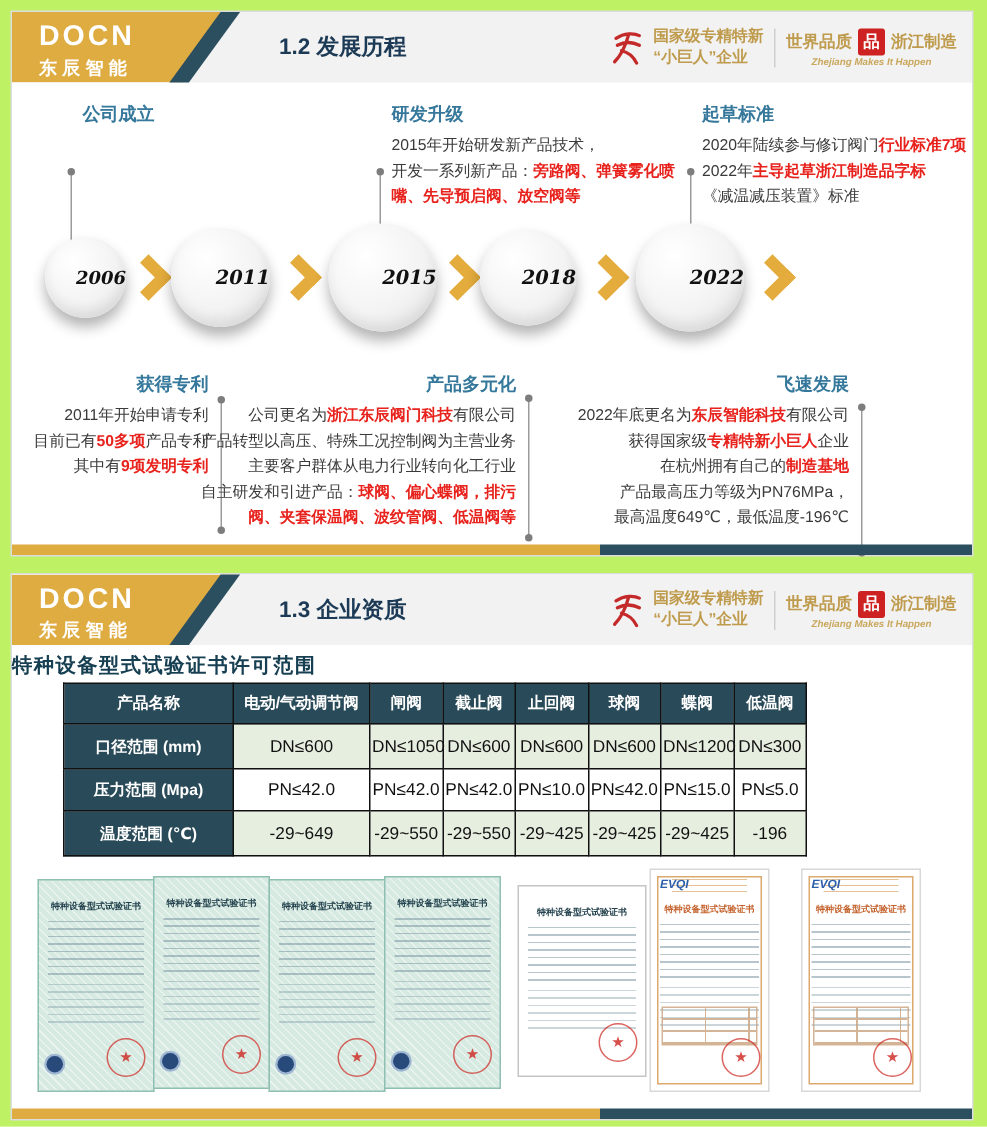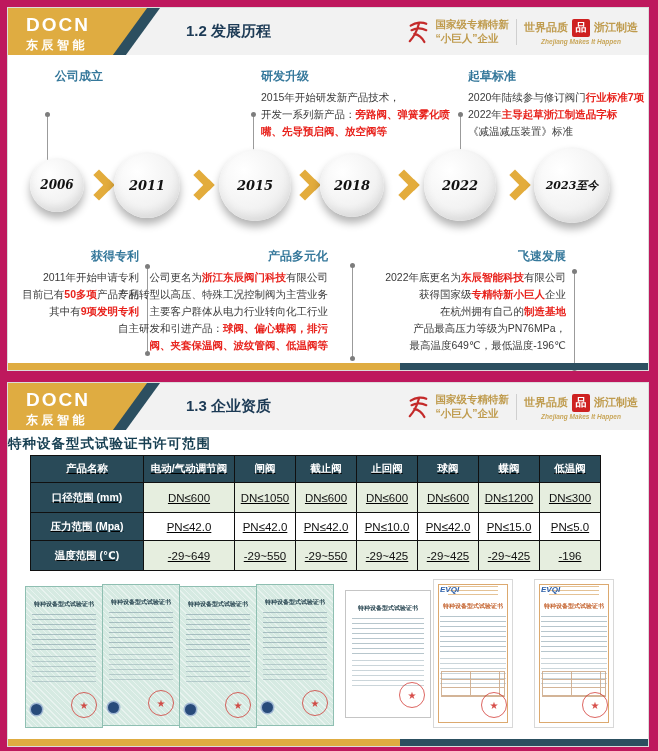--- a/index.html
+++ b/index.html
@@ -1,17 +1,17 @@
 <!DOCTYPE html>
 <html><head>
 <meta charset="utf-8">
 <style>
   html,body{margin:0;padding:0;}
   body{font-family:"Liberation Sans","DejaVu Sans",sans-serif;}
-  .viewport{position:relative;width:658px;height:751px;background:#be185d;overflow:hidden;}
+  .viewport{position:relative;width:658px;height:751px;background:#bef264;overflow:hidden;}
   .slide{position:absolute;left:8px;width:640px;background:#fff;box-shadow:0 0 0 1px #DCDCDC;}
   .slide1{top:8px;height:362px;}
   .slide2{top:383px;height:363px;}
 
   
   .hd{position:relative;height:47px;background:#F2F2F2;}
   .hd-gold{position:absolute;left:0;top:0;width:150px;height:100%;background:#DFAC41;
            clip-path:polygon(0 0,100% 0,76% 100%,0 100%);box-sizing:border-box;padding:7px 0 0 18px;}
   .hd-brand{font-size:19px;font-weight:800;letter-spacing:2px;color:#fff;line-height:1.05;}
   .hd-sub{font-size:12px;font-weight:bold;letter-spacing:3.5px;color:#fff;margin-top:2px;}
@@ -38,34 +38,34 @@
   .s1-body{position:absolute;left:0;top:47px;right:0;bottom:7px;}
   .vline{position:absolute;width:1px;background:#9B9B9B;}
   .vline::before,.vline::after{content:"";position:absolute;left:-2px;width:5px;height:5px;border-radius:50%;background:#7D7D7D;}
   .vline::before{top:-3px;}
   .vline::after{bottom:-3px;}
   .tblock{position:absolute;}
   .tblock h3{margin:0 0 6px 0;font-size:12px;font-weight:bold;color:#35789B;line-height:1.1;}
   .rich-line{font-size:10.5px;line-height:17px;color:#3A3A3A;}
   .rich-line .red{color:#E8221C;font-weight:bold;}
   .tblock.rt{text-align:right;}
-  .circle{position:absolute;border-radius:50%;display:flex;align-items:center;justify-content:center;
+  .circle{position:absolute;border-radius:50%;display:flex;align-items:center;justify-content:flex-end;
           background:radial-gradient(circle at 35% 30%,#ffffff 0%,#f3f3f3 55%,#dcdcdc 100%);
           box-shadow:0 6px 9px rgba(0,0,0,.30), inset 0 -5px 8px rgba(0,0,0,.06);}
   .yr{font-family:"DejaVu Serif","Liberation Serif",serif;font-style:italic;font-weight:bold;
       font-size:13px;color:#111;white-space:nowrap;}
   .yr.sm{font-size:12px;}
   .yr.cn{font-size:11px;}
   .chev{position:absolute;width:14px;height:14px;border-top:8px solid #E3AC3C;border-right:8px solid #E3AC3C;
         transform:rotate(45deg);}
 
   
   .banner{position:absolute;left:0;top:52px;width:100%;text-align:left;
           font-size:13.5px;font-weight:bold;color:#173F52;letter-spacing:1px;}
-  .qual-table{position:absolute;left:22px;top:72px;width:571px;border-collapse:collapse;table-layout:fixed;text-decoration:underline;}
+  .qual-table{position:absolute;left:34px;top:72px;width:496px;border-collapse:collapse;table-layout:fixed;}
   .qual-table th,.qual-table td{border:1.5px solid #101010;text-align:center;vertical-align:middle;padding:0 1px;}
   .qual-table tr:nth-child(1) th{background:#294A58;color:#fff;font-size:10.5px;font-weight:bold;height:26px;}
   .qual-table tr th:first-child{width:110px;}
   .qual-table tr th:nth-child(2){width:88px;}
   .qual-table tbody th.rowhead{background:#294A58;color:#fff;font-size:10.5px;font-weight:bold;}
   .qual-table td{font-size:11.5px;color:#111;}
   .qual-table tr:nth-child(2){height:30px;margin-top:48px;}
   .qual-table tr:nth-child(3){height:28px;}
   .qual-table tr:nth-child(4){height:30px;}
   .qual-table tr:nth-child(2) td,.qual-table tr:nth-child(4) td{background:#E6EEDF;}
@@ -174,33 +174,30 @@
       </div>
       <div class="chev" style="left:286px;top:119px"></div>
       <div class="circle" style="left:312px;top:98px;width:64px;height:64px">
         <span class="yr">2018</span>
       </div>
       <div class="chev" style="left:385px;top:119px"></div>
       <div class="circle" style="left:416px;top:94px;width:72px;height:72px">
         <span class="yr">2022</span>
       </div>
       <div class="chev" style="left:496px;top:119px"></div>
-      <div class="circle" style="left:526px;top:92px;width:76px;height:76px">
-        <span class="yr cn">2023至今</span>
-      </div>
 
       <div class="tblock rt" style="right:509px;top:195px;width:170px">
         <h3>获得专利</h3>
         <div>
             <div class="rich-line"><span>2011年开始申请专利</span></div>
             <div class="rich-line"><span>目前已有</span><span class="red">50多项</span><span>产品专利</span></div>
             <div class="rich-line"><span>其中有</span><span class="red">9项发明专利</span></div>
           </div>
       </div>
-      <div class="tblock rt" style="right:320px;top:195px;width:245px">
+      <div class="tblock rt" style="right:304px;top:195px;width:245px">
         <h3>产品多元化</h3>
         <div>
             <div class="rich-line"><span>公司更名为</span><span class="red">浙江东辰阀门科技</span><span>有限公司</span></div>
             <div class="rich-line"><span>产品转型以高压、特殊工况控制阀为主营业务</span></div>
             <div class="rich-line"><span>主要客户群体从电力行业转向化工行业</span></div>
             <div class="rich-line"><span>自主研发和引进产品：</span><span class="red">球阀、偏心蝶阀，排污</span></div>
             <div class="rich-line"><span class="red">阀、夹套保温阀、波纹管阀、低温阀等</span></div>
           </div>
       </div>
       <div class="tblock rt" style="right:82px;top:195px;width:235px">

